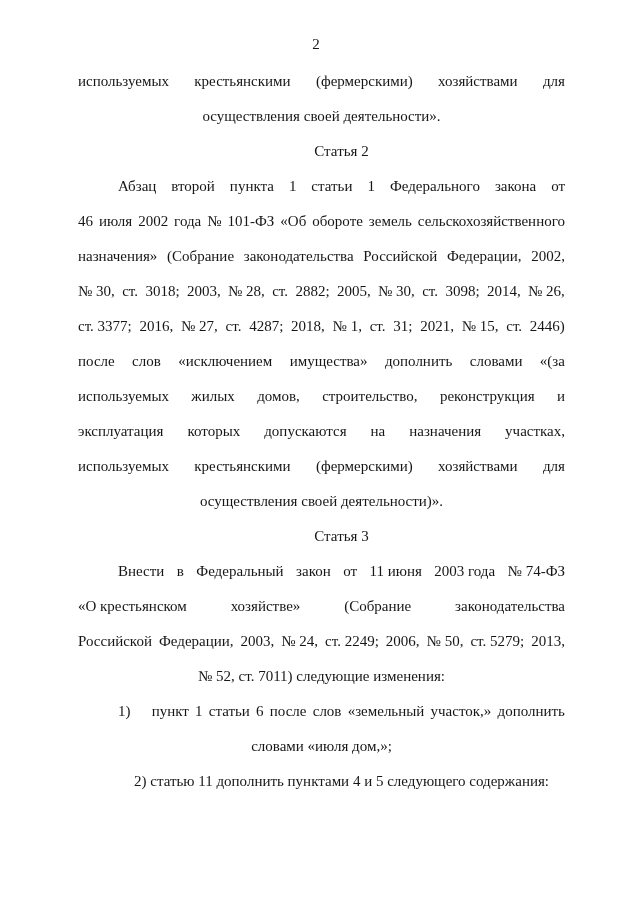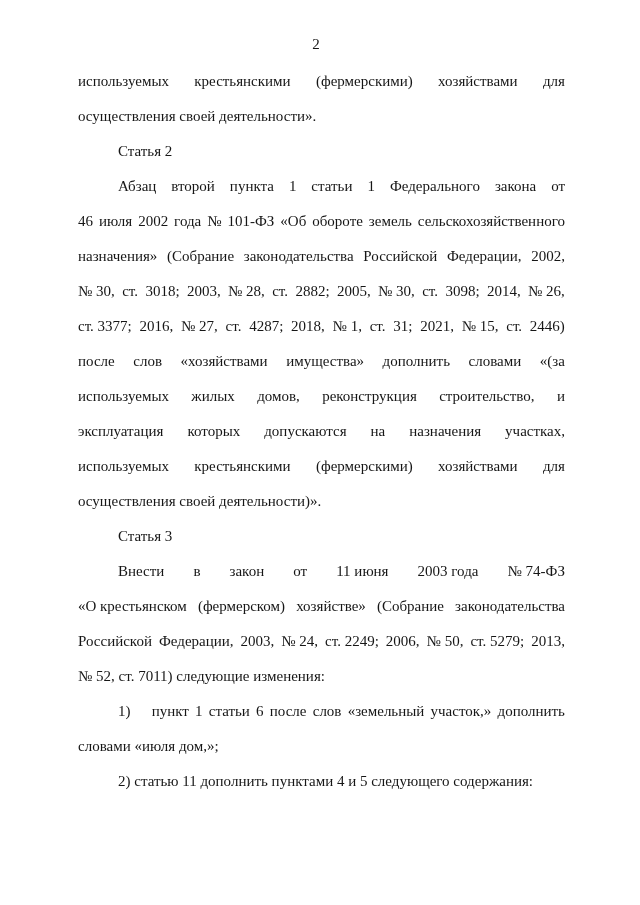--- a/index.html
+++ b/index.html
@@ -27,20 +27,21 @@
     width: 632px;
     text-align: center;
     font-size: 15px;
     line-height: 15px;
   }
   .content {
     position: absolute;
     top: 64px;
     left: 78px;
     width: 487px;
+    text-align: center;
   }
   .line {
     height: 35px;
     line-height: 35px;
     font-size: 15px;
     white-space: nowrap;
   }
   .line.justify {
     display: flex;
     justify-content: space-between;
@@ -127,32 +128,32 @@
         <span>ст.</span>
         <span>31;</span>
         <span>2021,</span>
         <span>№&nbsp;15,</span>
         <span>ст.</span>
         <span>2446)</span>
       </div>
       <div class="line justify">
         <span>после</span>
         <span>слов</span>
-        <span>«хозяйствами</span>
+        <span>«исключением</span>
         <span>имущества»</span>
         <span>дополнить</span>
         <span>словами</span>
         <span>«(за</span>
       </div>
       <div class="line justify">
         <span>используемых</span>
         <span>жилых</span>
         <span>домов,</span>
+        <span>строительство,</span>
         <span>реконструкция</span>
-        <span>строительство,</span>
         <span>и</span>
       </div>
       <div class="line justify">
         <span>эксплуатация</span>
         <span>которых</span>
         <span>допускаются</span>
         <span>на</span>
         <span>назначения</span>
         <span>участках,</span>
       </div>
@@ -161,29 +162,29 @@
         <span>крестьянскими</span>
         <span>(фермерскими)</span>
         <span>хозяйствами</span>
         <span>для</span>
       </div>
       <div class="line">осуществления своей деятельности)».</div>
       <div class="line bold indent">Статья 3</div>
       <div class="line indent justify">
         <span>Внести</span>
         <span>в</span>
+        <span>Федеральный</span>
         <span>закон</span>
         <span>от</span>
         <span>11&nbsp;июня</span>
         <span>2003&nbsp;года</span>
         <span>№&nbsp;74-ФЗ</span>
       </div>
       <div class="line justify">
         <span>«О&nbsp;крестьянском</span>
-        <span>(фермерском)</span>
         <span>хозяйстве»</span>
         <span>(Собрание</span>
         <span>законодательства</span>
       </div>
       <div class="line justify">
         <span>Российской</span>
         <span>Федерации,</span>
         <span>2003,</span>
         <span>№&nbsp;24,</span>
         <span>ст.&nbsp;2249;</span>

